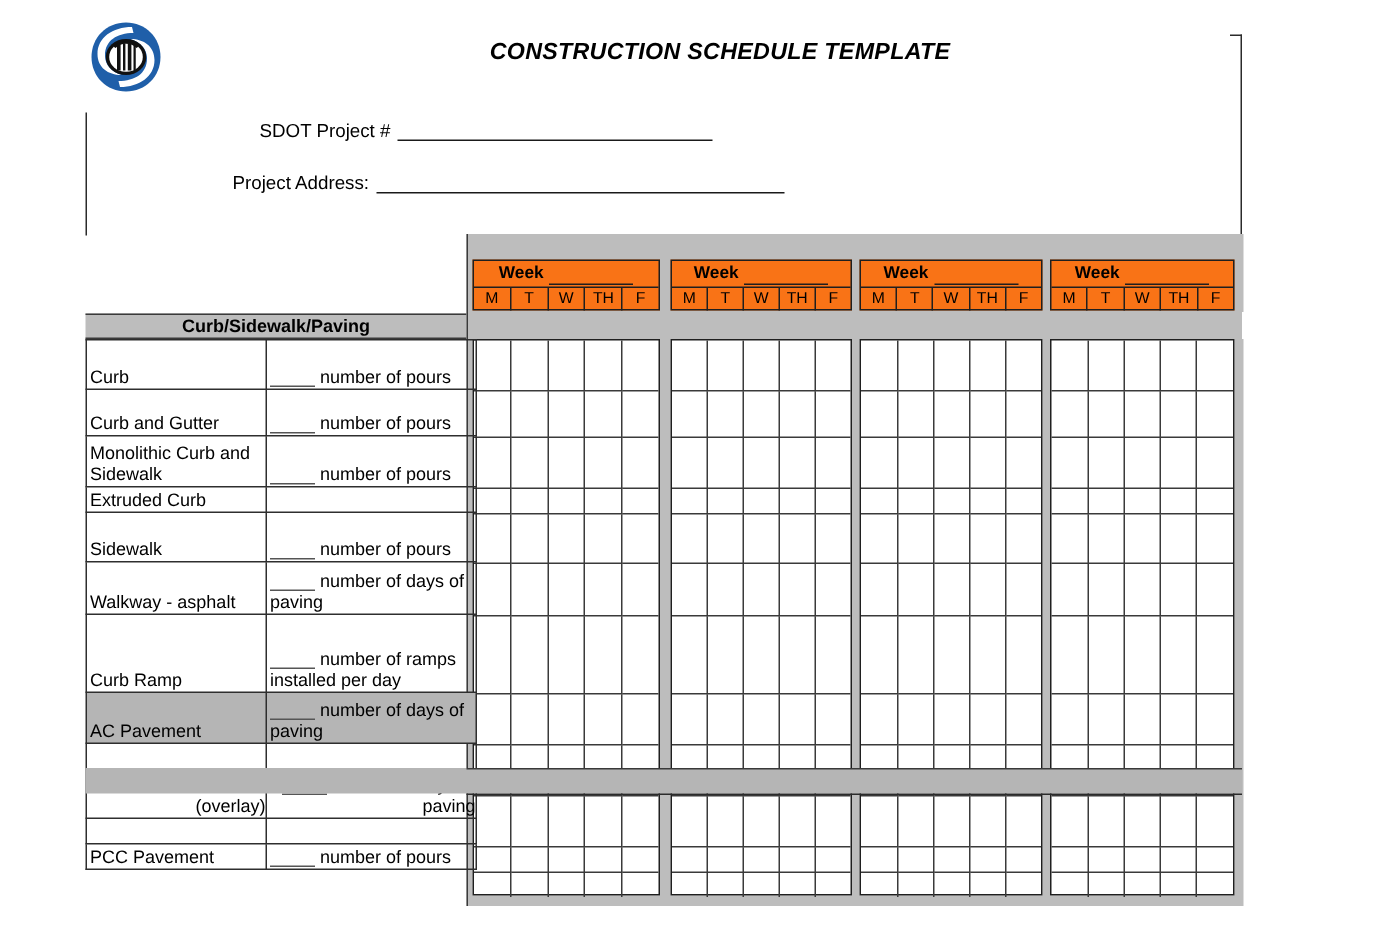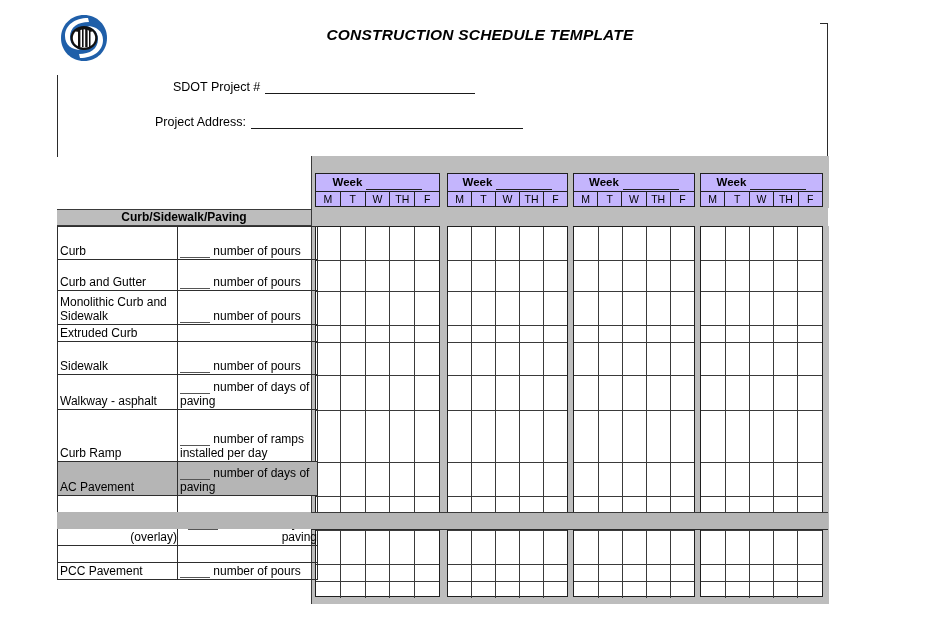--- a/index.html
+++ b/index.html
@@ -68,21 +68,21 @@
     position: absolute; left: 311px; top: 156px;
     width: 517px; height: 52px;
     background: #bdbdbd;
     border-left: 1.5px solid #3a3a3a;
   }
 
   
   .week-block {
     position: absolute; top: 173px;
     height: 34px;
-    background: #c4b5fd;
+    background: #f97316;
     border: 1.6px solid #1f1f1f;
     box-sizing: border-box;
   }
   .week-title {
     height: 17px; line-height: 16px;
     font-size: 11.5px; font-weight: bold;
     text-align: center;
     border-bottom: 1.4px solid #1f1f1f;
     white-space: nowrap;
     overflow: hidden;

